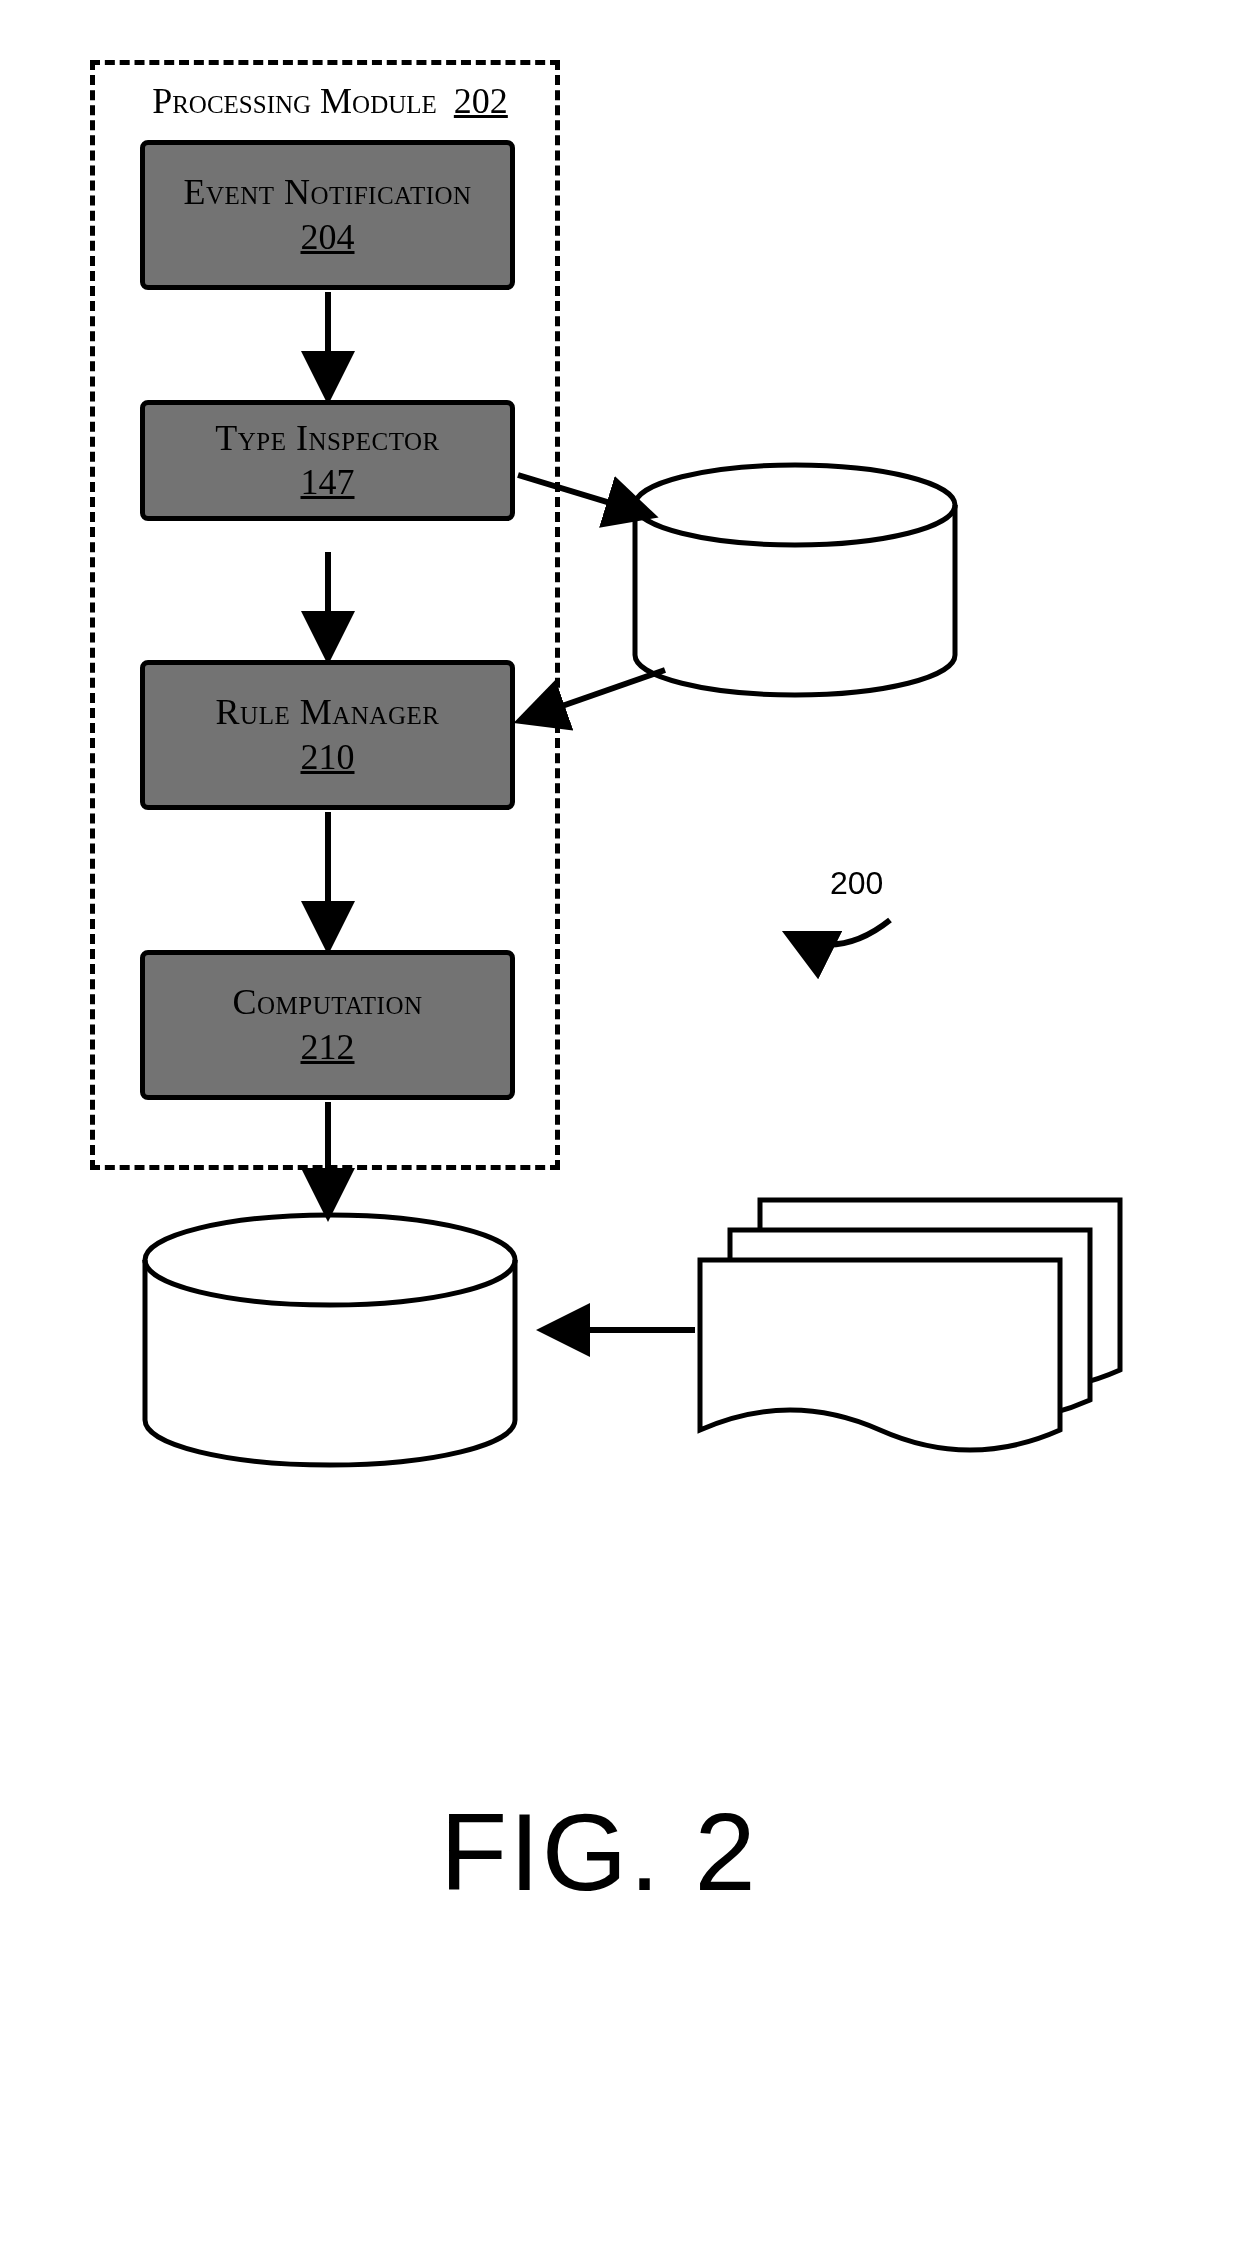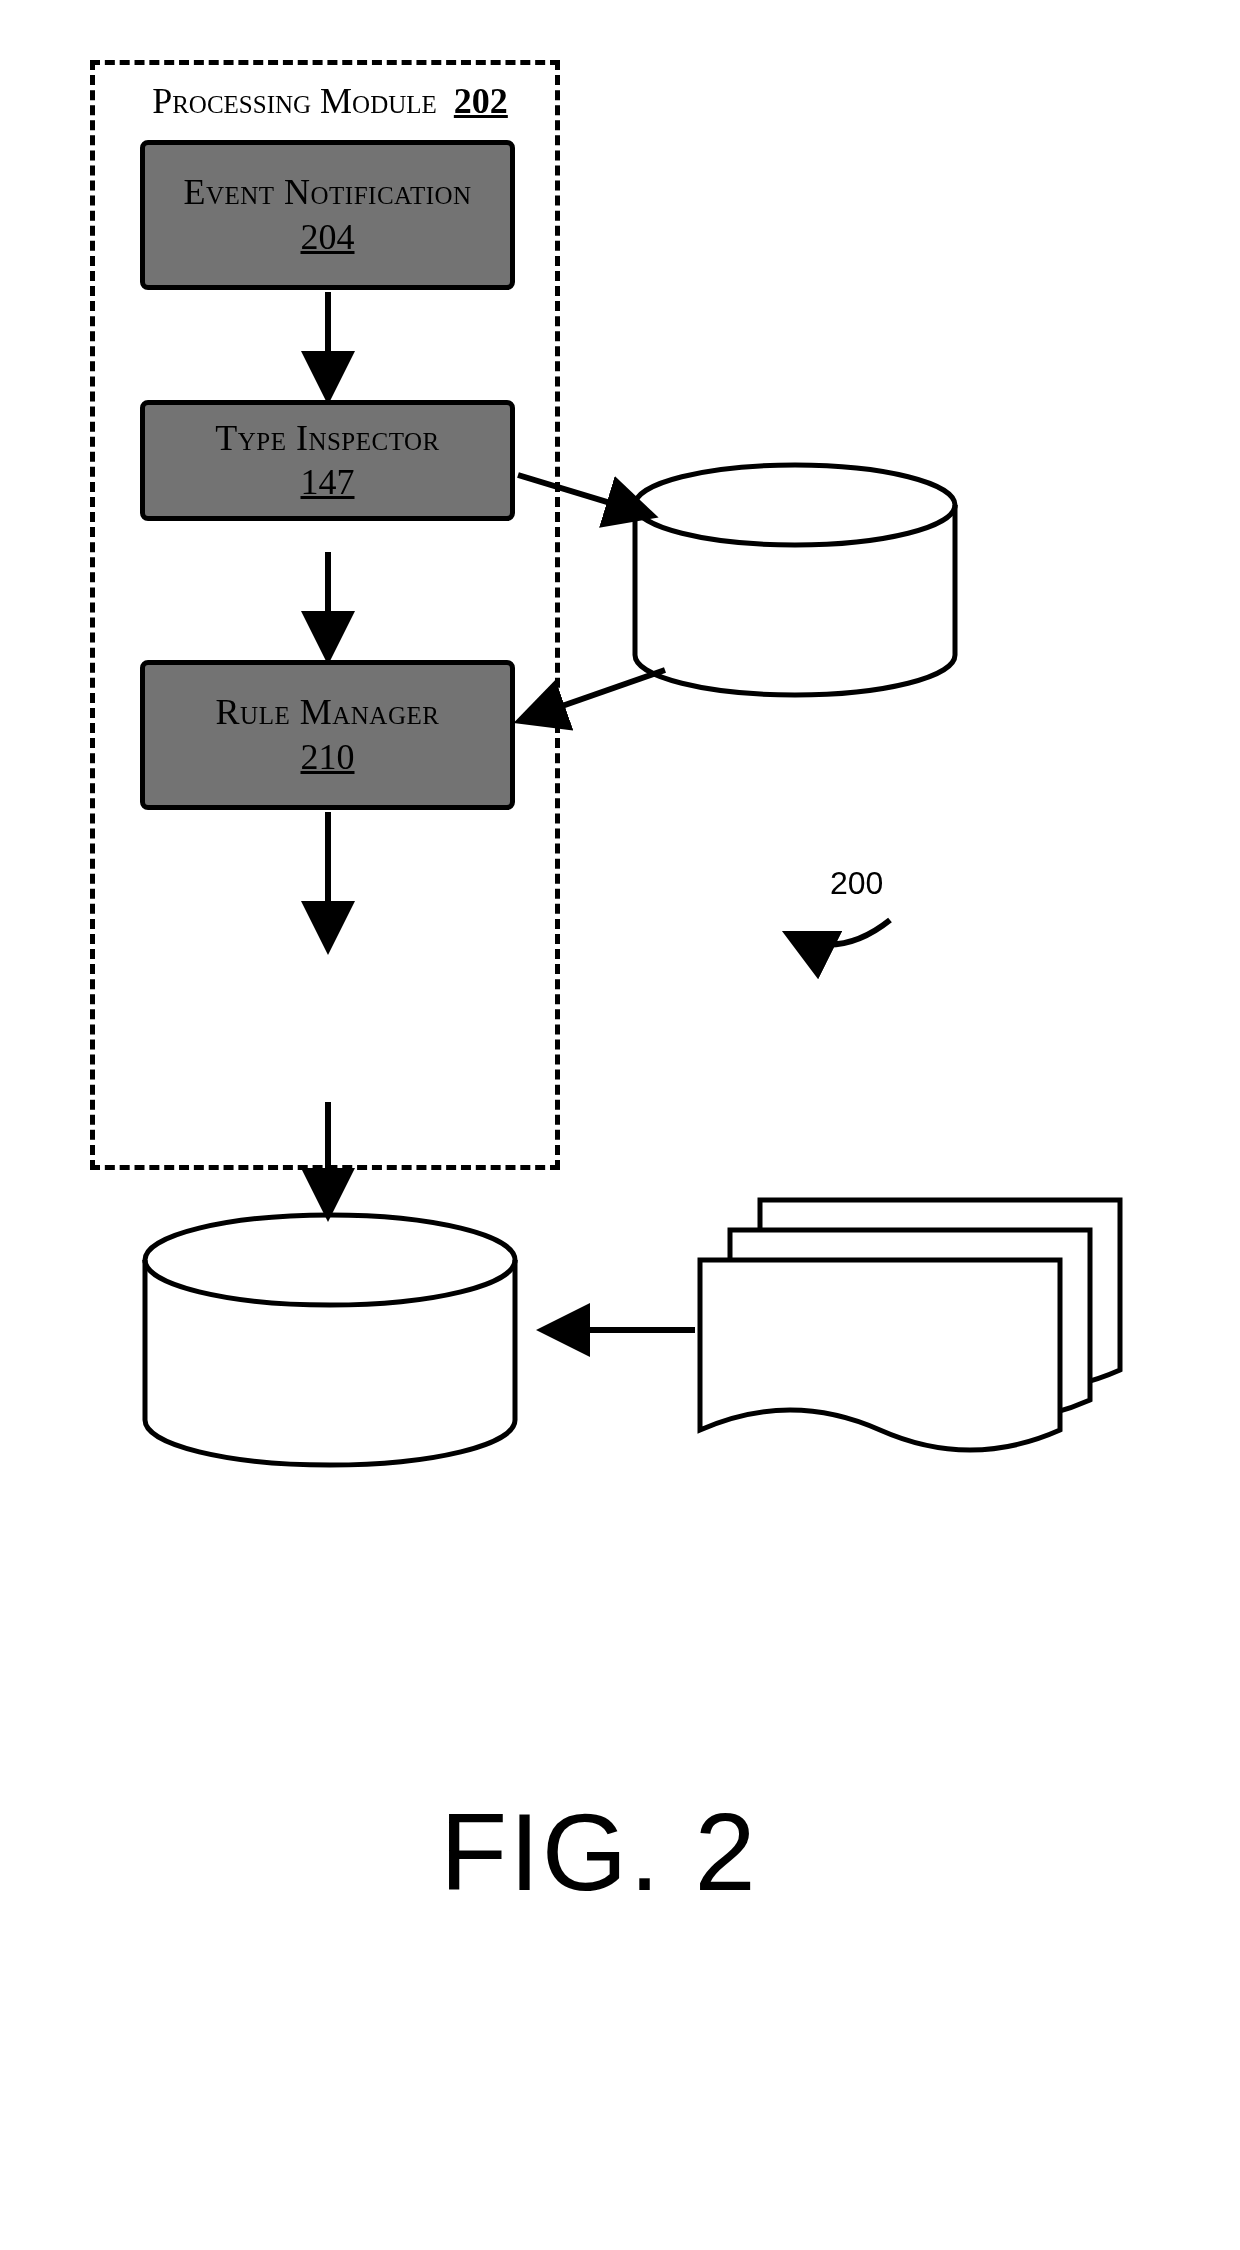--- a/index.html
+++ b/index.html
@@ -69,38 +69,42 @@
   }
 </style>
 </head>
 <body>
 
 <div class="canvas">
 
   <div class="module-border" style="left:90px; top:60px; width:470px; height:1110px;"></div>
   <div class="module-title" style="left:120px; top:80px; width:420px;">
     <span>Processing Module</span>
-    <span class="refnum" style="margin-left:8px;font-weight:bold;">202</span>
+    <span class="refnum" style="margin-left:8px;">202</span>
   </div>
 
   <div class="box" style="left:140px; top:140px; width:375px; height:150px;">
     <div class="label">Event Notification</div>
     <div class="refnum">204</div>
   </div>
 
   <div class="box" style="left:140px; top:400px; width:375px; height:121px;">
     <div class="label">Type Inspector</div>
     <div class="refnum">147</div>
   </div>
 
   <div class="box" style="left:140px; top:660px; width:375px; height:150px;">
     <div class="label">Rule Manager</div>
     <div class="refnum">210</div>
   </div>
 
+  <div class="box" style="left:140px; top:950px; width:375px; height:150px;">
+    <div class="label">Computation</div>
+    <div class="refnum">212</div>
+  </div>
 
   <div class="ref-free" style="left:830px; top:865px;">200</div>
 
   <div style="position:absolute; left:150px; top:1315px; width:360px; text-align:center;">
     <div class="label">Key-Value Data</div>
     <div class="refnum">214</div>
   </div>
 
   <div style="position:absolute; left:635px; top:560px; width:320px; text-align:center;">
     <div class="label">Metadata Store</div>

